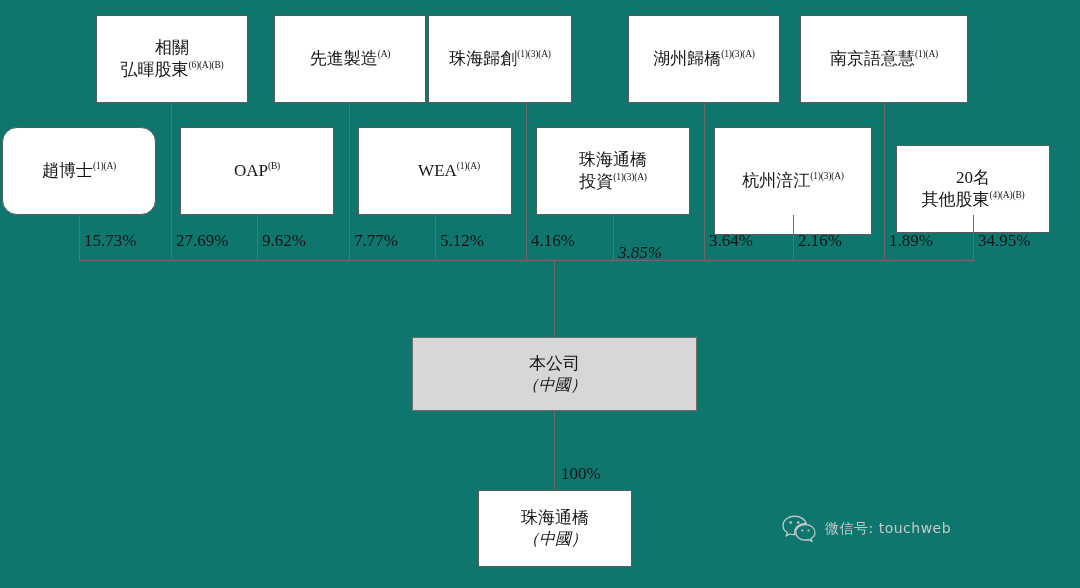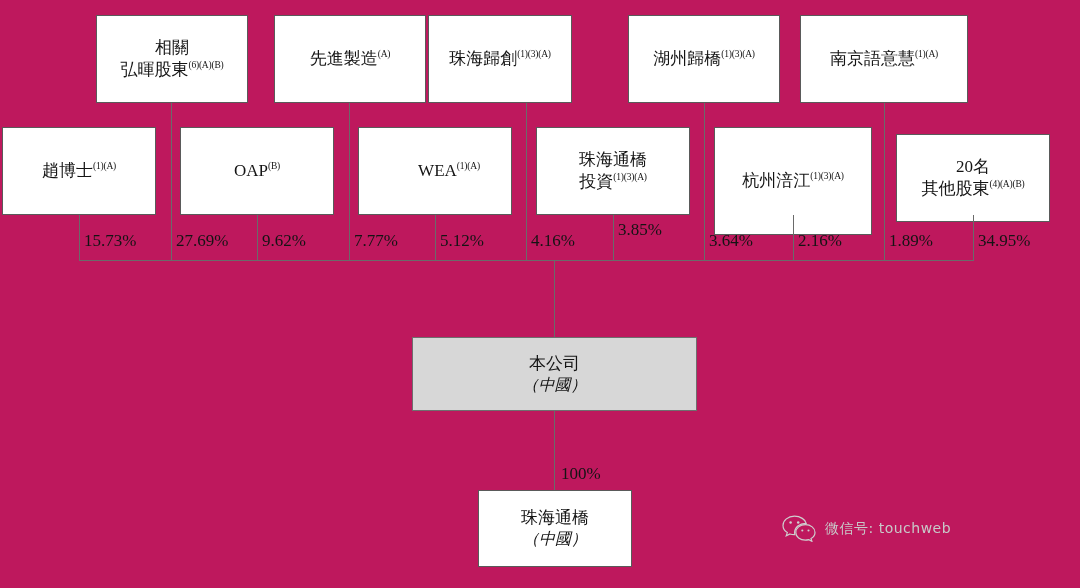--- a/index.html
+++ b/index.html
@@ -8,21 +8,21 @@
     background: #ffffff;
   }
   body {
     font-family: "Liberation Serif", "DejaVu Serif", serif;
     color: #1c1c1c;
   }
   #canvas {
     position: relative;
     width: 1080px;
     height: 588px;
-    background: #be185d;
+    background: #0f766e;
     overflow: hidden;
   }
 
   
   .node {
     position: absolute;
     box-sizing: border-box;
     border: 1.3px solid #5a5a5a;
     background: #ffffff;
     display: flex;
@@ -117,21 +117,21 @@
       <span class="ln"><span>湖州歸橋</span><span class="sub">(1)(3)(A)</span></span>
     </span>
   </div>
 
   <div class="node" style="left:800px; top:15px; width:168px; height:88px;">
     <span class="label">
       <span class="ln"><span>南京語意慧</span><span class="sub">(1)(A)</span></span>
     </span>
   </div>
 
-  <div class="node" style="left:2px; top:127px; width:154px; height:88px;">
+  <div class="node" style="left:2px; top:127px; width:154px; height:88px;border-radius:15px;">
     <span class="label">
       <span class="ln"><span>趙博士</span><span class="sub">(1)(A)</span></span>
     </span>
   </div>
 
   <div class="node" style="left:180px; top:127px; width:154px; height:88px;">
     <span class="label">
       <span class="ln"><span>OAP</span><span class="sub">(B)</span></span>
     </span>
   </div>
@@ -148,21 +148,21 @@
       <span class="ln"><span>投資</span><span class="sub">(1)(3)(A)</span></span>
     </span>
   </div>
 
   <div class="node" style="left:714px; top:127px; width:158px; height:108px;">
     <span class="label">
       <span class="ln"><span>杭州涪江</span><span class="sub">(1)(3)(A)</span></span>
     </span>
   </div>
 
-  <div class="node" style="left:896px; top:134px; width:154px; height:88px;">
+  <div class="node" style="left:896px; top:145px; width:154px; height:88px;">
     <span class="label">
       <span class="ln">20名</span>
       <span class="ln"><span>其他股東</span><span class="sub">(4)(A)(B)</span></span>
     </span>
   </div>
 
   <div class="vline" style="left:171px; top:103px; height:158px;"></div>
   <div class="vline" style="left:349px; top:103px; height:158px;"></div>
   <div class="vline" style="left:526px; top:103px; height:158px;"></div>
   <div class="vline" style="left:704px; top:103px; height:158px;"></div>
@@ -178,21 +178,21 @@
   <div class="hline" style="left:79px; top:260px; width:895px;"></div>
 
   <div class="vline" style="left:554px; top:260px; height:77px;"></div>
 
   <div class="pct" style="left:84px; top:232px;">15.73%</div>
   <div class="pct" style="left:176px; top:232px;">27.69%</div>
   <div class="pct" style="left:262px; top:232px;">9.62%</div>
   <div class="pct" style="left:354px; top:232px;">7.77%</div>
   <div class="pct" style="left:440px; top:232px;">5.12%</div>
   <div class="pct" style="left:531px; top:232px;">4.16%</div>
-  <div class="pct" style="left:618px; top:221px;">3.85%</div>
+  <div class="pct" style="left:618px; top:244px;font-style:italic;">3.85%</div>
   <div class="pct" style="left:709px; top:232px;">3.64%</div>
   <div class="pct" style="left:798px; top:232px;">2.16%</div>
   <div class="pct" style="left:889px; top:232px;">1.89%</div>
   <div class="pct" style="left:978px; top:232px;">34.95%</div>
 
   <div class="node company" style="left:412px; top:337px; width:285px; height:74px;">
     <span class="label">
       <span class="ln">本公司</span>
       <span class="ln region">（中國）</span>
     </span>

